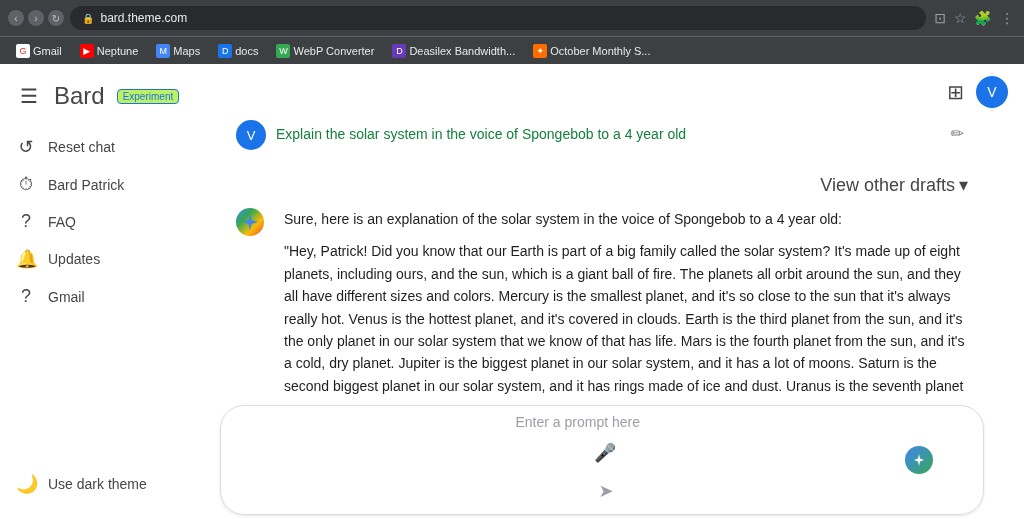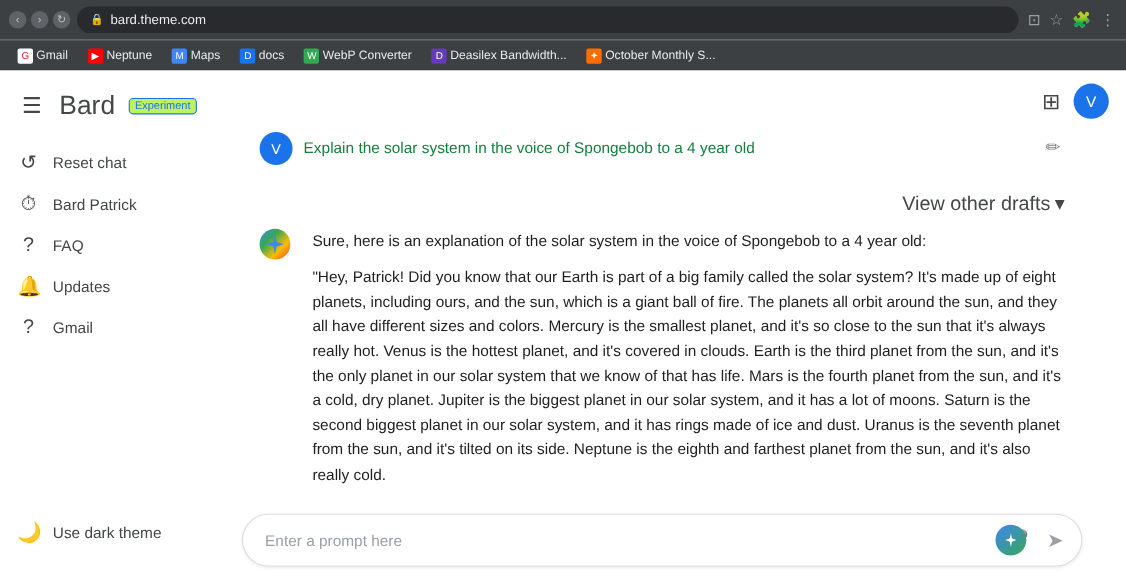--- a/index.html
+++ b/index.html
@@ -65,21 +65,21 @@
     
     .bard-message { display: flex; align-items: flex-start; gap: 20px; }
     .bard-sparkle { background: linear-gradient(135deg, #4285f4, #34a853, #fbbc04, #ea4335); border-radius: 50%; width: 28px; height: 28px; display: flex; align-items: center; justify-content: center; color: white; font-size: 14px; position: relative; }
 
     .bard-text-content { flex: 1; font-size: 14px; color: #1f1f1f; line-height: 1.6; }
     .bard-intro { margin-bottom: 10px; }
     .bard-paragraph { margin-bottom: 12px; }
 
     
     .input-area { padding: 8px 40px 4px; position: relative; }
-    .input-wrapper { border: 1px solid #dadce0; border-radius: 24px; display: flex; align-items: center; padding: 8px 12px 8px 20px; gap: 8px; position: relative; box-shadow: 0 1px 3px rgba(0,0,0,0.1); }
+    .input-wrapper { border: 1px solid #dadce0; border-radius: 24px; display: flex; align-items: center; padding: 8px 12px 8px 20px; gap: 8px; position: relative; box-shadow: 0 1px 3px rgba(0,0,0,0.1); flex-direction: column; }
     .prompt-input { flex: 1; border: none; outline: none; font-size: 14px; color: #444746; background: transparent; }
     .prompt-input::placeholder { color: #9aa0a6; }
     .bard-logo-input { position: absolute; right: 50px; top: 50%; transform: translateY(-50%); }
     .bard-logo-circle { width: 28px; height: 28px; border-radius: 50%; background: linear-gradient(135deg, #4285f4, #34a853); display: flex; align-items: center; justify-content: center; color: white; font-size: 12px; }
     .mic-btn { background: none; border: none; cursor: pointer; color: #444746; font-size: 18px; padding: 4px; border-radius: 50%; }
     .send-btn { background: none; border: none; cursor: pointer; color: #9aa0a6; font-size: 18px; padding: 4px; border-radius: 50%; }
 
     .disclaimer { text-align: center; font-size: 11px; color: #9aa0a6; padding: 4px 0 8px; }
 
     

